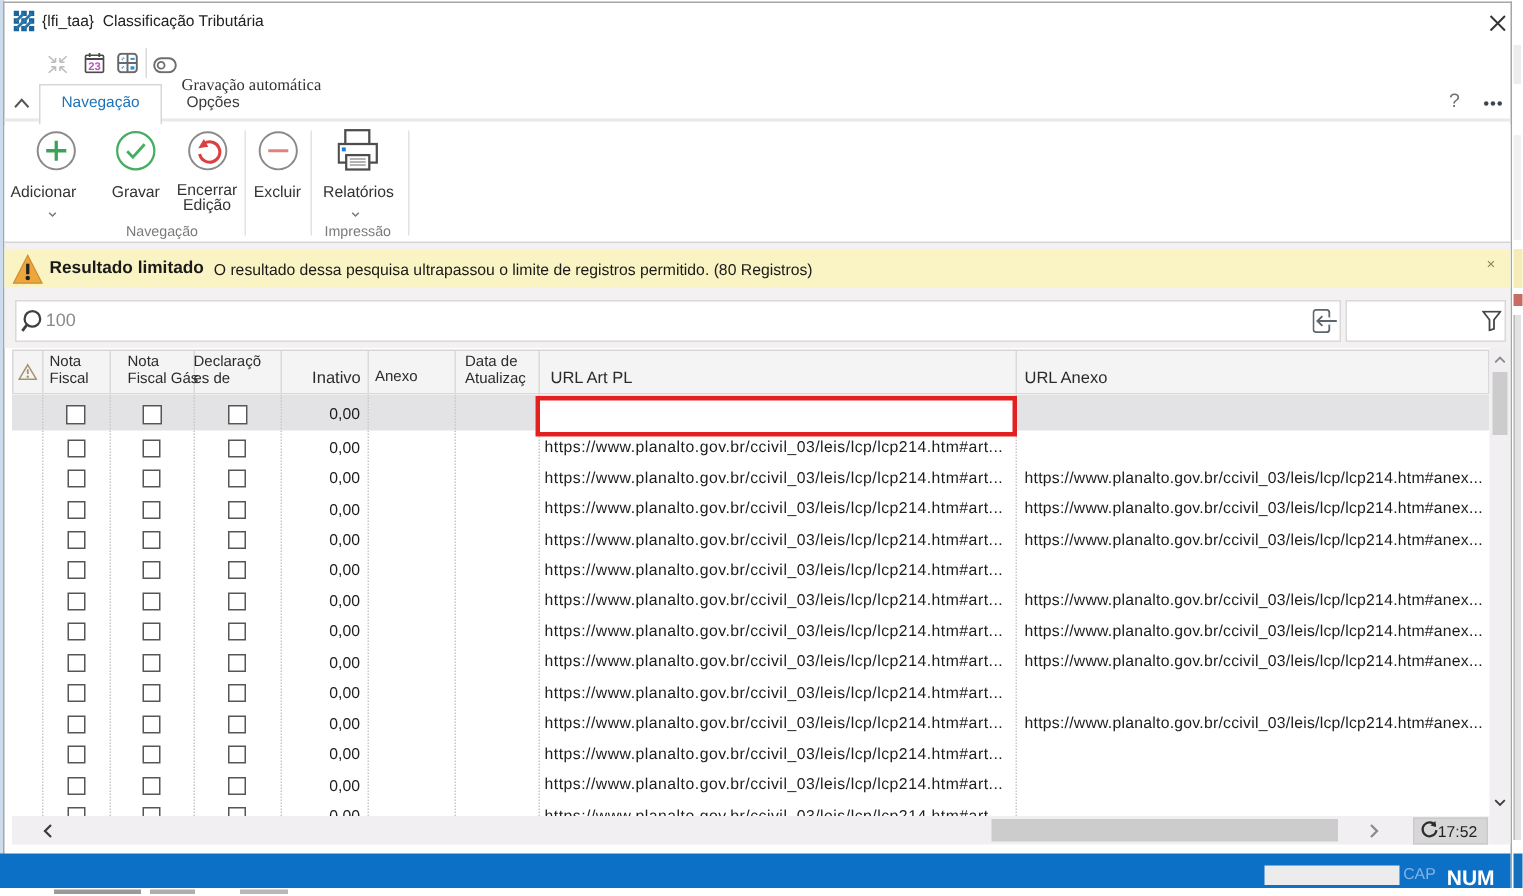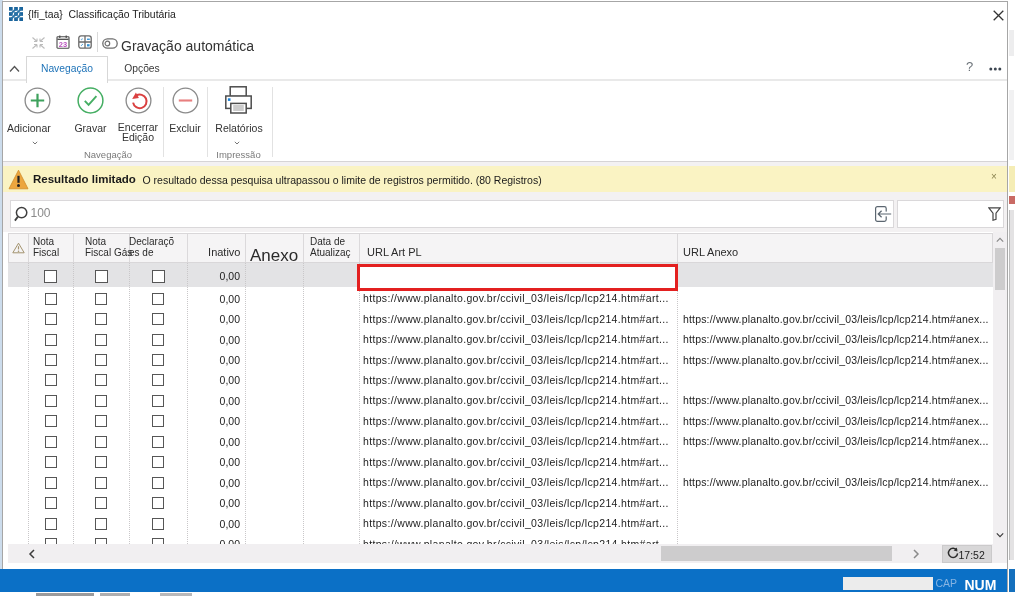--- a/index.html
+++ b/index.html
@@ -67,21 +67,21 @@
   <rect x="9" y="9.2" width="2.6" height="2.2" fill="#2e8fd4"></rect>
 </svg>
 </div>
 <div class="abs" style="left:97px; top:32px; width:1px; height:20px; background:#d9d9d9;"></div>
 <div class="abs" style="left:102px; top:38px;">
 <svg width="16" height="11" viewBox="0 0 16 11">
   <rect x="0.8" y="0.8" width="14.4" height="9.4" rx="4.7" fill="#fff" stroke="#6e6e6e" stroke-width="1.3"></rect>
   <circle cx="5.4" cy="5.5" r="2.3" fill="none" stroke="#6e6e6e" stroke-width="1.2"></circle>
 </svg>
 </div>
-<div class="abs" style="left:121px; top:38px; font-size:14px; color:#333;">Gravação automática</div>
+<div class="abs" style="left:121px; top:51px; font-size:11px; color:#333;font-family:Liberation Serif, serif;">Gravação automática</div>
 
 <div class="abs" style="left:9px; top:65px;">
 <svg width="11" height="8" viewBox="0 0 11 8">
       <path d="M1 6.5 L5.5 1.5 L10 6.5" stroke="#555" stroke-width="1.3" fill="none"></path>
     </svg>
 </div>
 <div class="abs" style="left:3px; top:79px; width:1004px; height:1.5px; background:#e9e9e9;"></div>
 <div class="abs" style="left:26px; top:56px; width:82px; height:27px; background:#fff; border:1px solid #d7d7d7; border-bottom:none;"></div>
 <div class="abs" style="left:26px; top:63px; width:82px; text-align:center; font-size:10.3px; color:#1e73b8;">Navegação</div>
 <div class="abs" style="left:114px; top:63px; width:56px; text-align:center; font-size:10.3px; color:#3a3a3a;">Opções</div>
@@ -200,21 +200,21 @@
     <div class="abs" style="left:129px; top:234px; width:1px; height:27.5px; background:#dbd9db;"></div>
     <div class="abs" style="left:187px; top:234px; width:1px; height:27.5px; background:#dbd9db;"></div>
     <div class="abs" style="left:245px; top:234px; width:1px; height:27.5px; background:#dbd9db;"></div>
     <div class="abs" style="left:303px; top:234px; width:1px; height:27.5px; background:#dbd9db;"></div>
     <div class="abs" style="left:359px; top:234px; width:1px; height:27.5px; background:#dbd9db;"></div>
     <div class="abs" style="left:677px; top:234px; width:1px; height:27.5px; background:#dbd9db;"></div>
     <div class="abs" style="left:33px; top:235.5px; width:45px; font-size:10px; color:#2b2b2b; line-height:11.5px; text-align:left; padding:0 0px;">Nota<br>Fiscal</div>
     <div class="abs" style="left:85px; top:235.5px; width:50px; font-size:10px; color:#2b2b2b; line-height:11.5px; text-align:left; padding:0 0px;">Nota<br>Fiscal Gás</div>
     <div class="abs" style="left:129px; top:235.5px; width:58px; font-size:10px; color:#2b2b2b; line-height:11.5px; text-align:left; padding:0 0px;">Declaraçõ<br>es de</div>
     <div class="abs" style="left:187px; top:246px; width:53.5px; font-size:11px; color:#2b2b2b; text-align:right;">Inativo</div>
-    <div class="abs" style="left:250px; top:246px; font-size:17px; color:#2b2b2b;">Anexo</div>
+    <div class="abs" style="left:250px; top:246px; font-size:10px; color:#2b2b2b;">Anexo</div>
     <div class="abs" style="left:310px; top:235.5px; width:56px; font-size:10px; color:#2b2b2b; line-height:11.5px; text-align:left; padding:0 0px;">Data de<br>Atualizaç</div>
     <div class="abs" style="left:367px; top:246px; font-size:11px; color:#2b2b2b;">URL Art PL</div>
     <div class="abs" style="left:683px; top:246px; font-size:11px; color:#2b2b2b;">URL Anexo</div>
     <div class="abs" style="left:11.5px; top:242px;">
       <svg width="13" height="12" viewBox="0 0 13 12">
         <path d="M6.5 1.2 L12.2 10.8 L0.8 10.8 Z" fill="none" stroke="#a3936f" stroke-width="1"></path>
         <path d="M6.5 4.2 v3.2" stroke="#a3936f" stroke-width="1.2"></path>
         <circle cx="6.5" cy="9.2" r="0.8" fill="#a3936f"></circle>
       </svg>
     </div>

